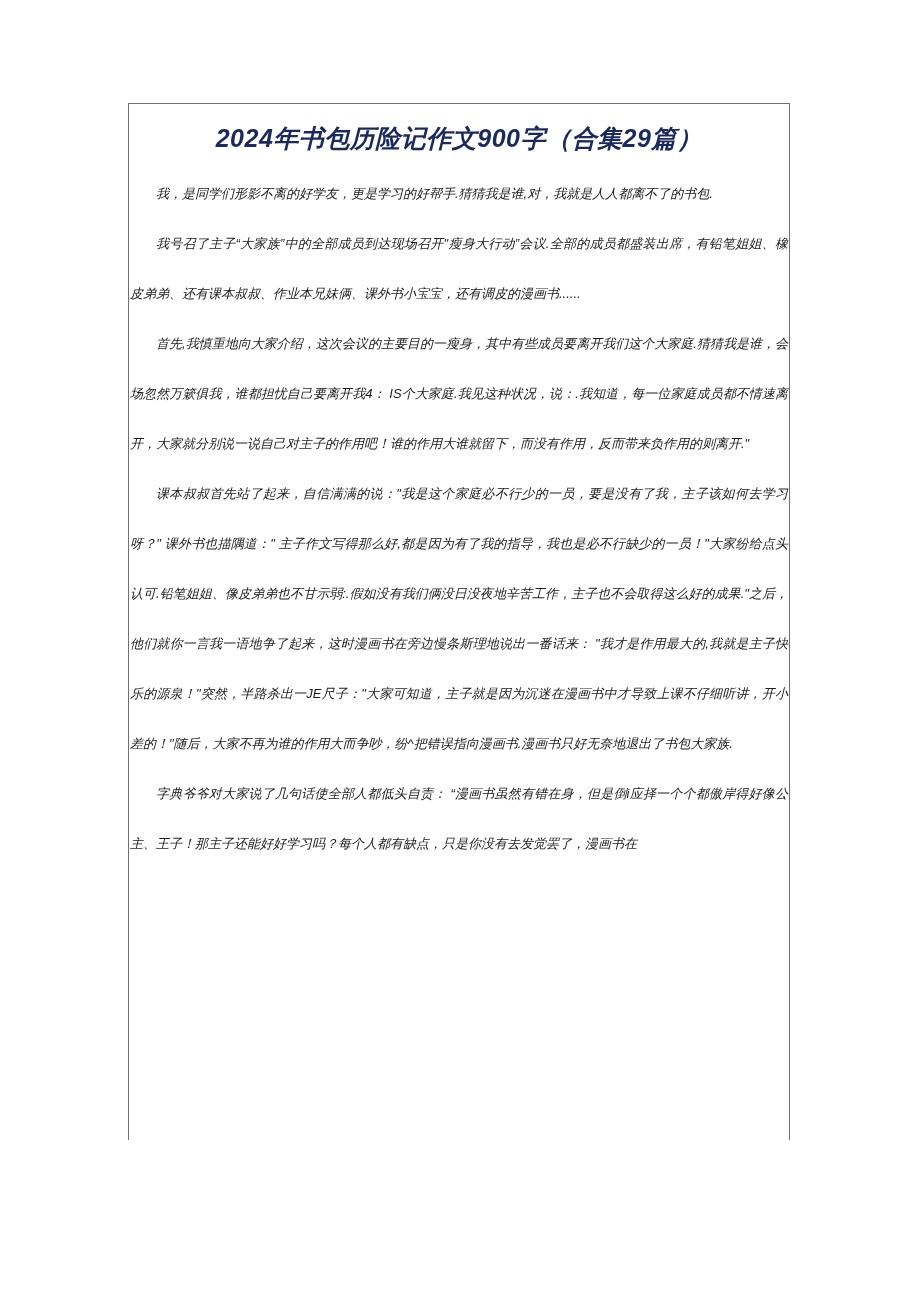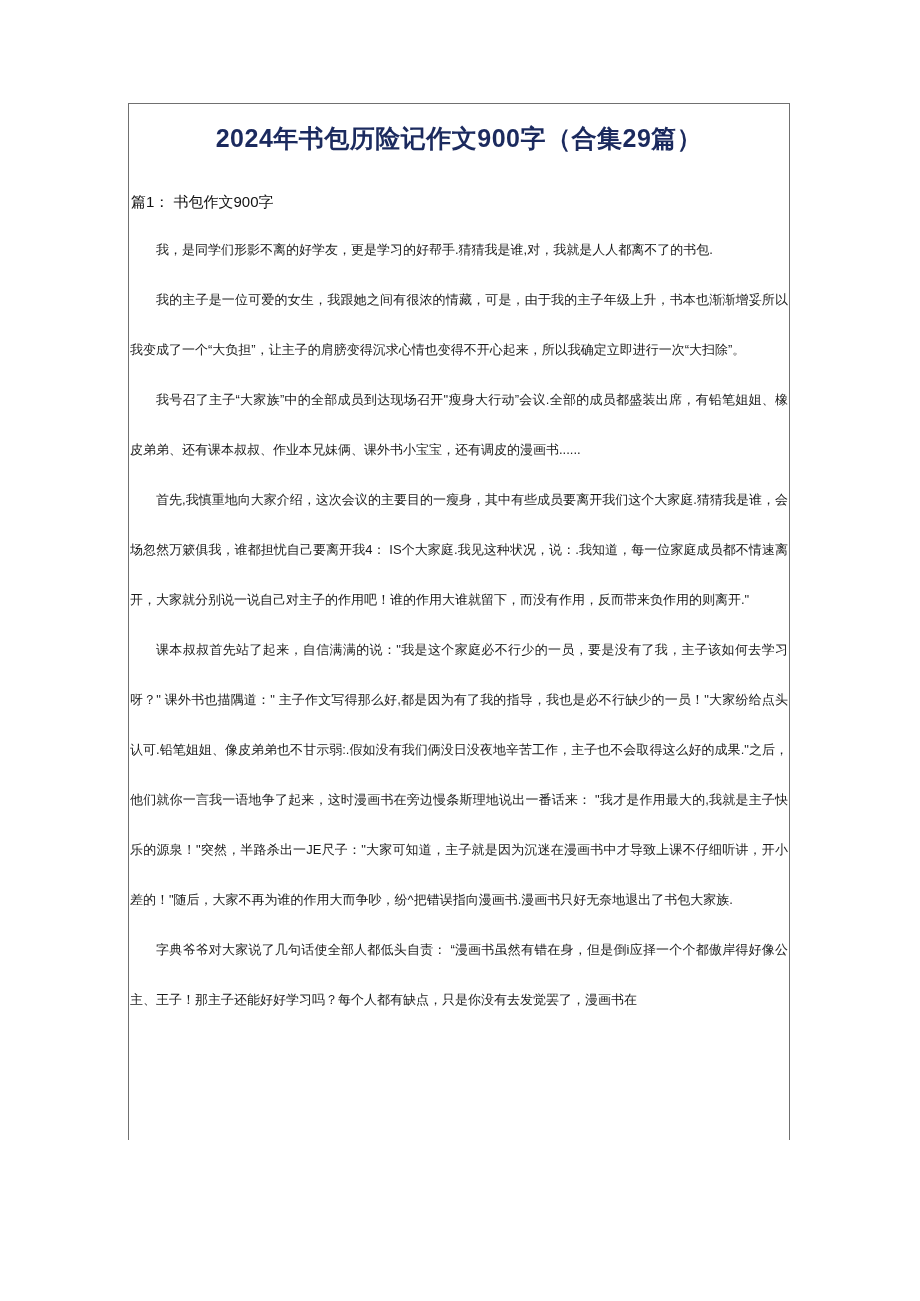--- a/index.html
+++ b/index.html
@@ -20,20 +20,21 @@
     position: absolute;
     left: 128px;
     top: 103px;
     width: 662px;
     height: 1037px;
     border: 1px solid #707070;
     border-bottom: none;
     box-sizing: border-box;
     background: #ffffff;
     overflow: hidden;
+    font-style: italic;
   }
 
   #page-inner {
     position: absolute;
     left: 0;
     top: 0;
     width: 660px;
     padding: 0;
   }
 
@@ -79,25 +80,23 @@
   }
 </style>
 </head>
 <body>
 
 <div id="page-frame">
   <div id="page-inner">
 
     <div class="doc-title">2024年书包历险记作文900字（合集29篇）</div>
 
-    <div class="section-heading">篇1： 书包作文900字</div>
 
     <div class="body-block">
       <p class="para">我，是同学们形影不离的好学友，更是学习的好帮手.猜猜我是谁,对，我就是人人都离不了的书包.</p>
-      <p class="para">我的主子是一位可爱的女生，我跟她之间有很浓的情藏，可是，由于我的主子年级上升，书本也渐渐增妥所以我变成了一个“大负担”，让主子的肩膀变得沉求心情也变得不开心起来，所以我确定立即进行一次“大扫除”。</p>
       <p class="para">我号召了主子“大家族”中的全部成员到达现场召开"瘦身大行动”会议.全部的成员都盛装出席，有铅笔姐姐、橡皮弟弟、还有课本叔叔、作业本兄妹俩、课外书小宝宝，还有调皮的漫画书......</p>
       <p class="para">首先,我慎重地向大家介绍，这次会议的主要目的一瘦身，其中有些成员要离开我们这个大家庭.猜猜我是谁，会场忽然万簌俱我，谁都担忧自己要离开我4： IS个大家庭.我见这种状况，说：.我知道，每一位家庭成员都不情速离开，大家就分别说一说自己对主子的作用吧！谁的作用大谁就留下，而没有作用，反而带来负作用的则离开."</p>
       <p class="para">课本叔叔首先站了起来，自信满满的说："我是这个家庭必不行少的一员，要是没有了我，主子该如何去学习呀？" 课外书也描隅道：" 主子作文写得那么好,都是因为有了我的指导，我也是必不行缺少的一员！"大家纷给点头认可.铅笔姐姐、像皮弟弟也不甘示弱:.假如没有我们俩没日没夜地辛苦工作，主子也不会取得这么好的成果."之后，他们就你一言我一语地争了起来，这时漫画书在旁边慢条斯理地说出一番话来： "我才是作用最大的,我就是主子快乐的源泉！"突然，半路杀出一JE尺子："大家可知道，主子就是因为沉迷在漫画书中才导致上课不仔细听讲，开小差的！"随后，大家不再为谁的作用大而争吵，纷^把错误指向漫画书.漫画书只好无奈地退出了书包大家族.</p>
       <p class="para">字典爷爷对大家说了几句话使全部人都低头自责： “漫画书虽然有错在身，但是倒i应择一个个都傲岸得好像公主、王子！那主子还能好好学习吗？每个人都有缺点，只是你没有去发觉罢了，漫画书在</p>
     </div>
 
   </div>
 </div>
 
 </body></html>

